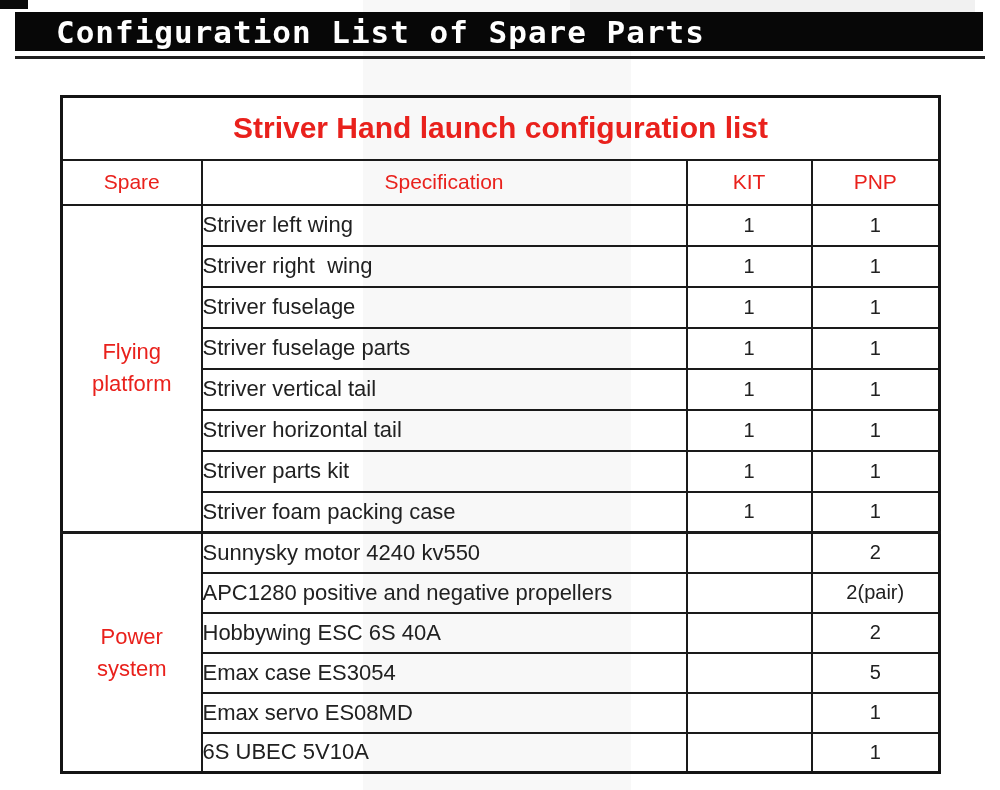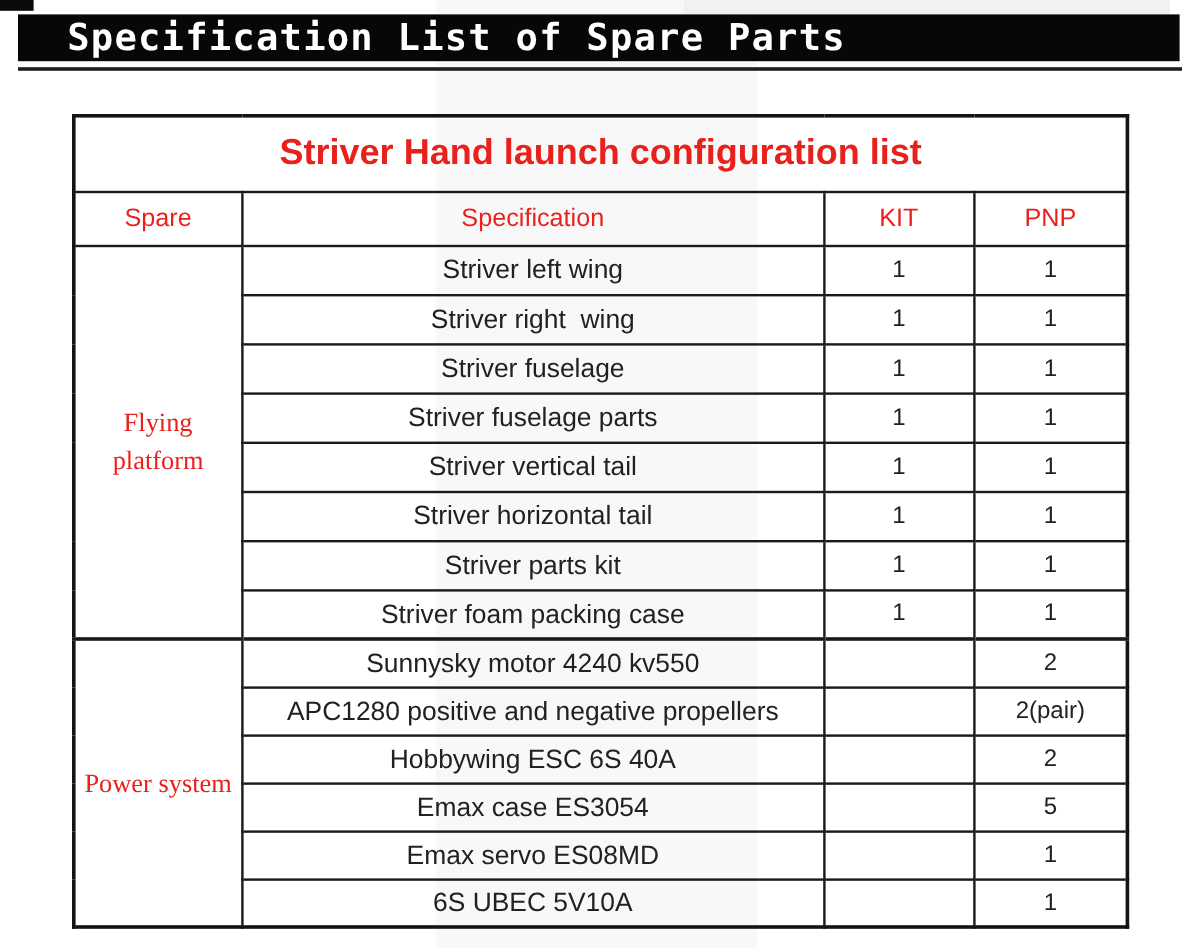--- a/index.html
+++ b/index.html
@@ -105,46 +105,45 @@
   tr.g0 { height: 41px; }
   tr.g1 { height: 40px; }
   tr.group-start td { border-top-width: 3px; }
 
   td.name-cell {
     color: var(--accent-red, #e9211c);
     font-size: 22px;
     text-align: center;
     vertical-align: middle;
     line-height: 32px;
-    font-family: Liberation Serif, serif;
   }
   td.spec-cell {
     font-size: 22px;
     color: var(--body-text, #212121);
-    text-align: center;
+    text-align: left;
     vertical-align: middle;
     padding-left: 0;
     white-space: pre-wrap;
   }
   td.kit-cell, td.pnp-cell {
     font-size: 20px;
     color: var(--body-text, #212121);
     text-align: center;
     vertical-align: middle;
   }
 </style>
 </head>
 <body>
 
 <div class="bg-band-vertical"></div>
 <div class="bg-band-top"></div>
 <div class="corner-mark"></div>
 
 <div class="banner">
-  <span class="banner-title">Specification List of Spare Parts</span>
+  <span class="banner-title">Configuration List of Spare Parts</span>
 </div>
 <div class="banner-underline"></div>
 
 <div class="table-wrap">
   <table class="config-table">
     <colgroup>
       <col style="width:140px">
       <col style="width:485px">
       <col style="width:125px">
       <col style="width:128px">

